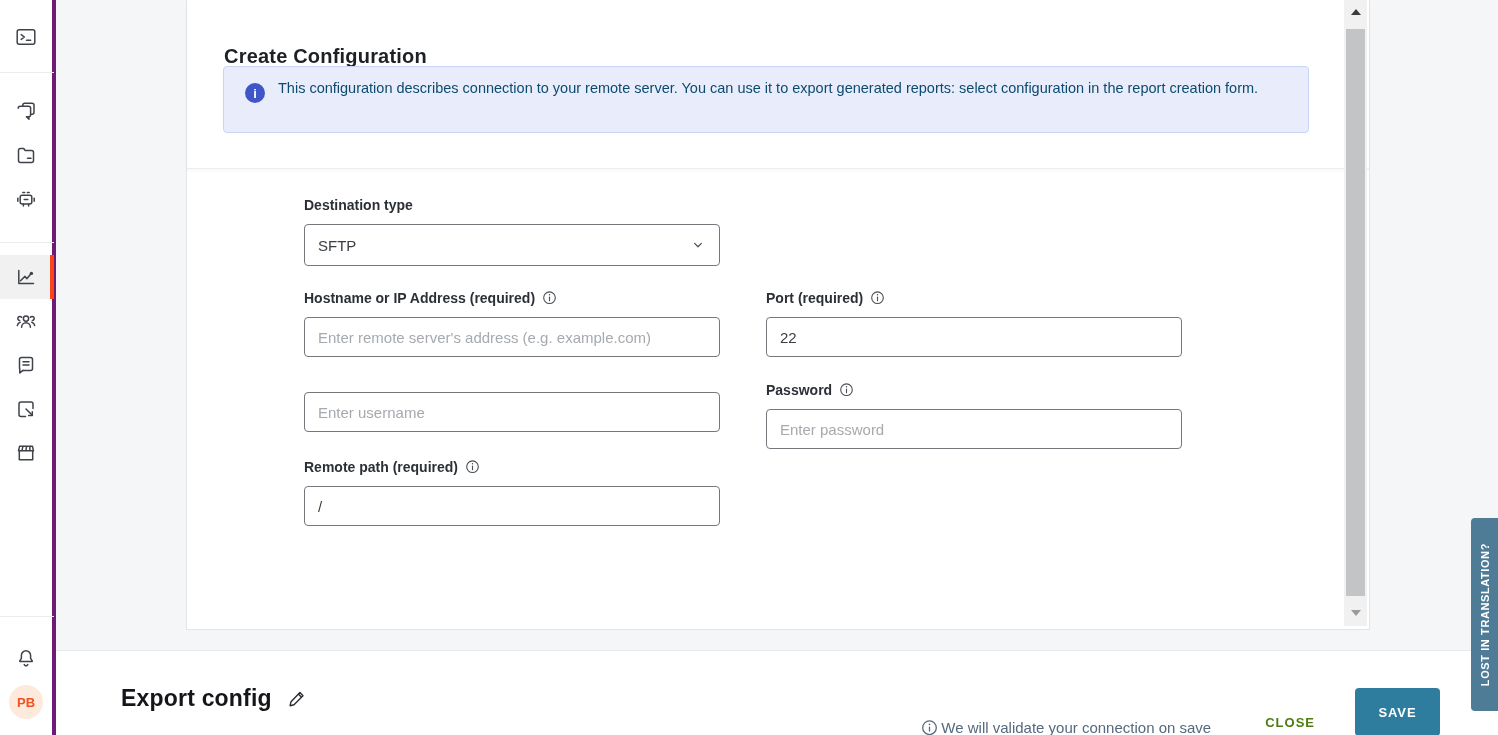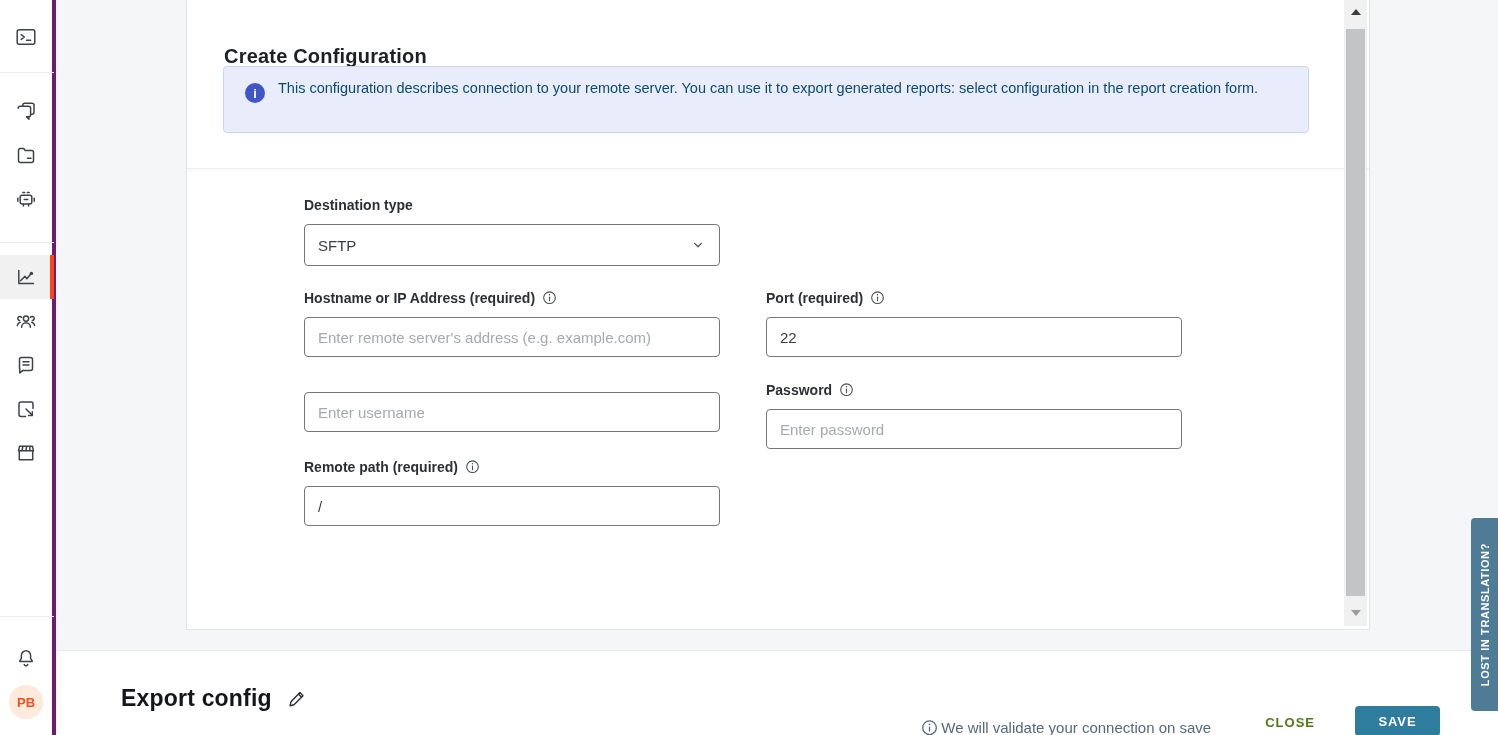--- a/index.html
+++ b/index.html
@@ -92,21 +92,21 @@
   .footer-right { position:absolute; right:58px; top:0; height:85px; display:flex; align-items:flex-end; }
   .validate-note { display:flex; align-items:center; gap:3px; color:#55697f; font-size:15px; }
   .validate-note svg { width:17px; height:17px; }
   .note-stroke { fill:none; stroke:#55697f; stroke-width:1.2; stroke-linecap:round; }
   .close-btn {
     margin-left:44px; background:none; border:none; cursor:pointer;
     color:#4d7c0f; font-family:"Liberation Sans", sans-serif;
     font-size:13px; font-weight:700; letter-spacing:1px; padding:6px 10px;
   }
   .save-btn {
-    margin-left:30px; width:85px; height:30px; border:none; border-radius:4px;
+    margin-left:30px; width:85px; height:48px; border:none; border-radius:4px;
     background:#2e7d9e; color:#ffffff; cursor:pointer;
     font-family:"Liberation Sans", sans-serif; font-size:13px; font-weight:700; letter-spacing:.9px;
   }
 
   
   .side-tab {
     position:absolute; right:0; top:518px; width:27px; height:193px;
     background:#4e7c97; border-radius:4px 0 0 4px; cursor:pointer;
     display:flex; align-items:center; justify-content:center;
   }

